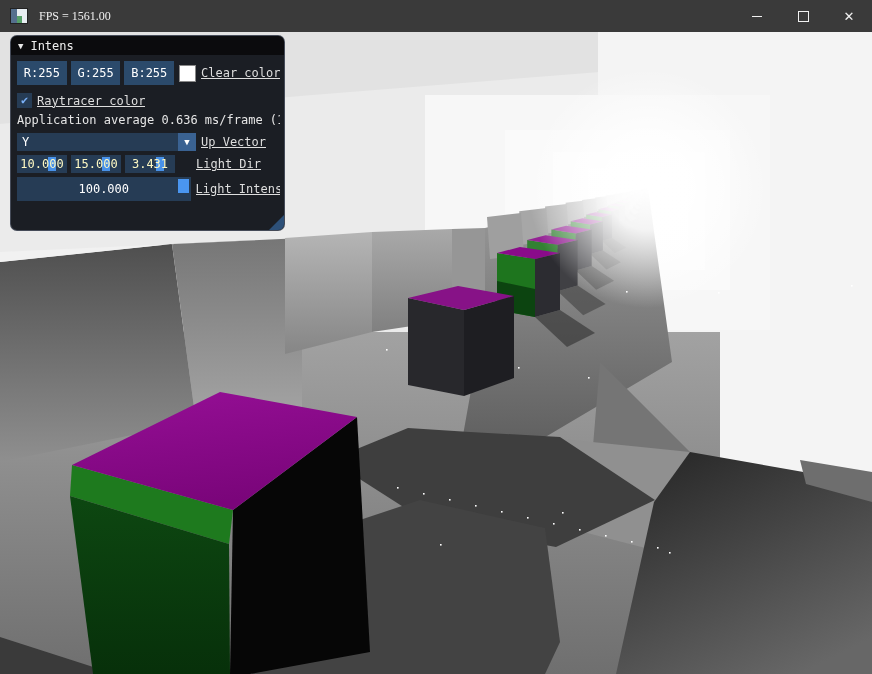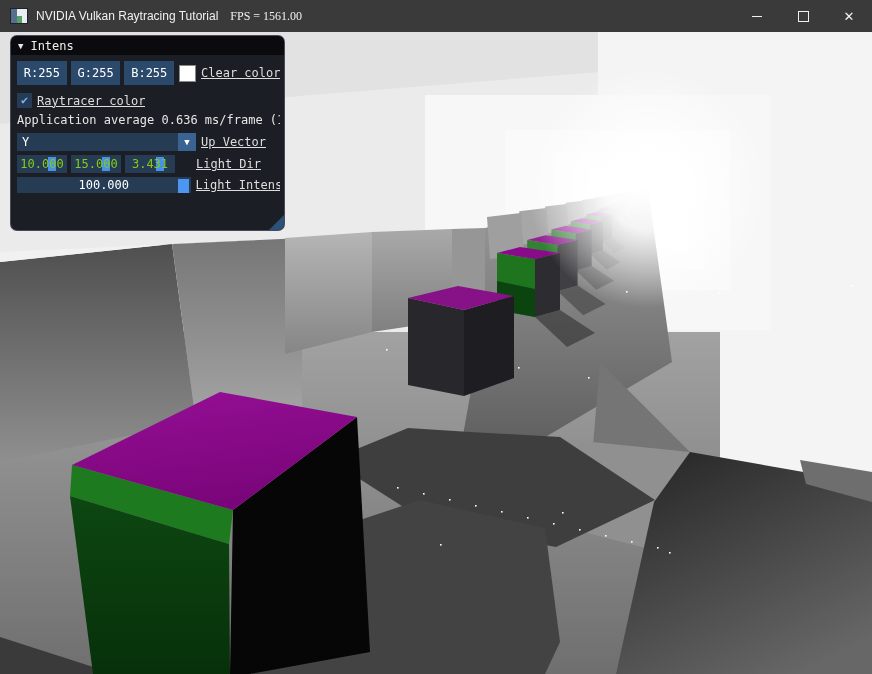--- a/index.html
+++ b/index.html
@@ -39,25 +39,25 @@
   .checkbox{width:15px;height:15px;background:var(--frame,#263c55);display:flex;align-items:center;
             justify-content:center;color:var(--check,#7ab0f7);font-size:12px;line-height:15px;}
   .row-perf{margin-top:5px;white-space:pre;overflow:hidden;color:#e6e6e6;}
   .row-combo{margin-top:6px;}
   .combo{width:179px;height:18px;display:flex;background:var(--frame,#263c55);}
   .combo-main{flex:1;display:flex;align-items:center;padding-left:5px;color:#fff;}
   .combo-arrow{width:18px;height:18px;background:#3a6292;display:flex;align-items:center;
                justify-content:center;font-size:9px;color:#fff;}
   .row-drag{margin-top:4px;}
   .drag{width:50px;height:18px;background:var(--frame,#263c55);position:relative;margin-right:4px;
-        display:flex;align-items:center;justify-content:center;color:#84cc16;}
+        display:flex;align-items:center;justify-content:center;color:#fef9c3;}
   .drag-caret{position:absolute;left:62%;top:2px;width:8px;height:14px;background:var(--accent,#4a96f0);opacity:.95;}
   .drag span{position:relative;}
   .row-slider{margin-top:4px;}
-  .slider{width:178px;height:16px;background:var(--frame,#263c55);position:relative;display:flex;
+  .slider{width:178px;height:24px;background:var(--frame,#263c55);position:relative;display:flex;
           align-items:center;justify-content:center;color:#fff;}
   .slider-grab{position:absolute;right:2px;top:2px;width:11px;height:14px;background:var(--accent,#4a96f0);}
   .slider span{position:relative;}
   .row-radio{margin-top:6px;}
   .radio{width:16px;height:16px;border-radius:50%;background:#1d2c42;position:relative;}
   .radio.sel::after{content:"";position:absolute;left:3px;top:3px;width:10px;height:10px;
                     border-radius:50%;background:var(--accent,#4a96f0);}
   .radio-label{margin-left:6px;}
   .grip{position:absolute;right:0;bottom:0;width:0;height:0;
         border-left:15px solid transparent;border-bottom:15px solid #2d5078;}
@@ -65,21 +65,20 @@
 </head>
 <body>
 
 <div id="root" style="--titlebar: #3a3a3a; --panel-bg: rgba(16,19,25,0.95); --frame: #263c55; --btn: #2b4a6b; --accent: #4a96f0; --check: #7ab0f7;">
 
   <div class="titlebar">
     <span class="app-icon">
         <span class="ic-l"></span>
         <span class="ic-g"></span>
       </span>
-    <span class="title-text">NVIDIA Vulkan Raytracing Tutorial</span>
     <span class="fps-text">FPS = 1561.00</span>
     <div class="win-controls">
       <div class="win-btn">
           <span class="min-glyph"></span>
         </div>
       <div class="win-btn">
           <span class="max-glyph"></span>
         </div>
       <div class="win-btn">
           <span>✕</span>

